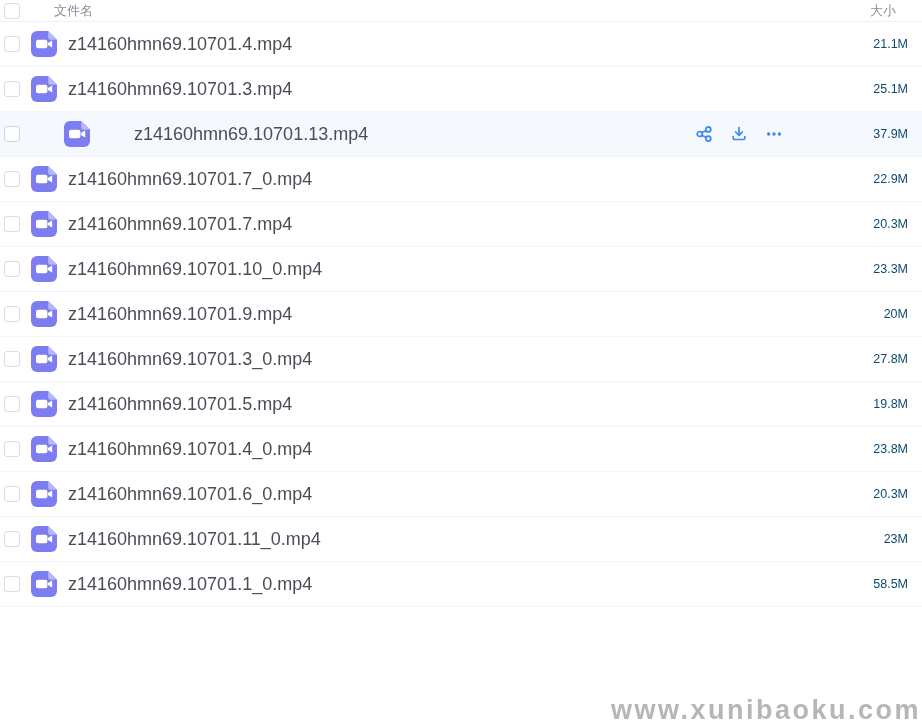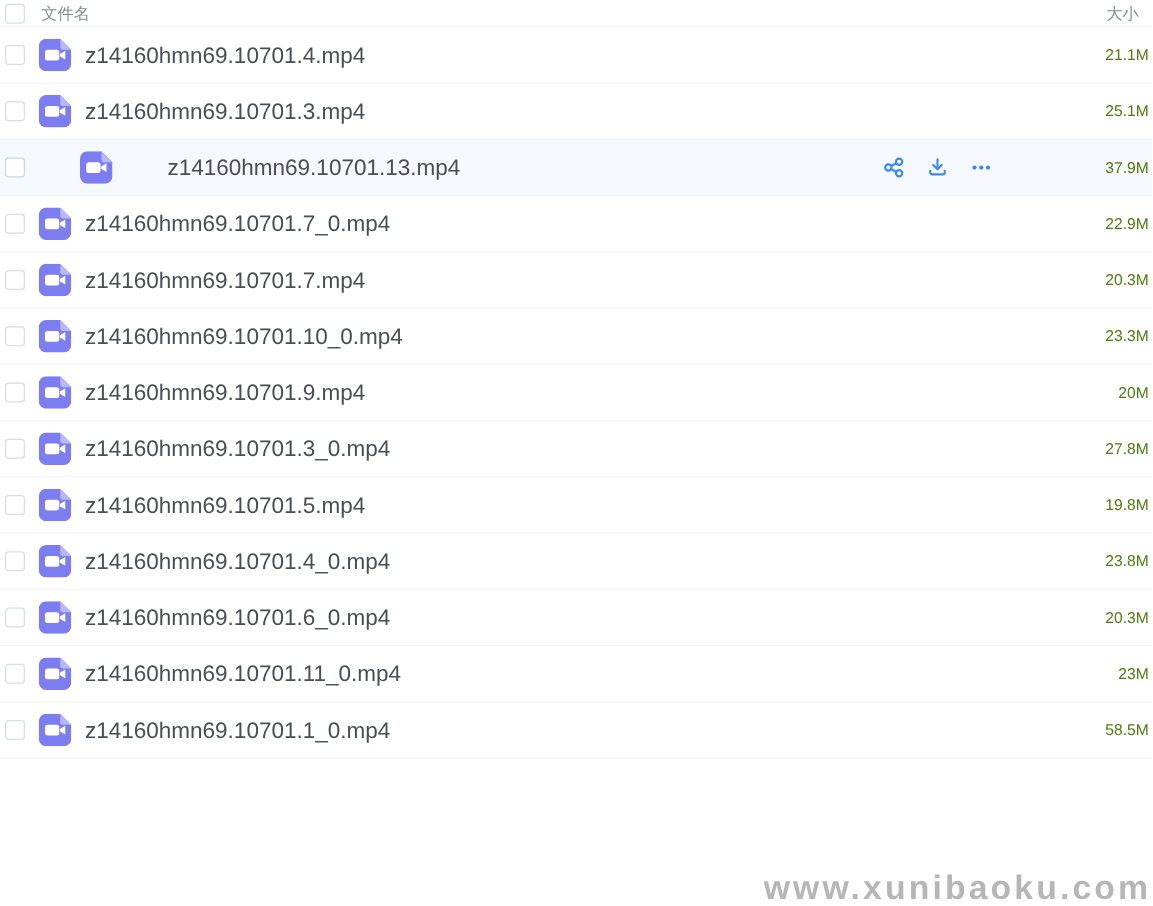--- a/index.html
+++ b/index.html
@@ -1,36 +1,36 @@
 <!DOCTYPE html>
 <html><head>
 <meta charset="utf-8">
 <style>
   html,body{margin:0;padding:0;background:#fff;}
   body{font-family:"Liberation Sans","DejaVu Sans",sans-serif;}
   .screen{position:relative;width:922px;height:725px;background:#fff;overflow:hidden;}
 
   
-  .list-header{display:flex;align-items:center;height:22px;border-bottom:1px solid #eef1f5;padding-left:4px;box-sizing:border-box;}
+  .list-header{display:flex;align-items:center;height:22px;border-bottom:1px solid #eef1f5;padding-left:4px;box-sizing:border-box;gap:21px;}
   .col-name-label{margin-left:13px;font-size:13px;color:#878e98;}
-  .col-size-label{margin-left:auto;padding-right:11px;font-size:13px;color:#878e98;}
+  .col-size-label{margin-left:auto;padding-right:26px;font-size:13px;color:#878e98;}
 
   
   .checkbox{flex:0 0 auto;width:14px;height:14px;border:1px solid #d9dee6;border-radius:3px;background:#fff;cursor:pointer;}
   .row.highlight .checkbox{border-color:#c7d6ec;}
 
   
   .row{display:flex;align-items:center;height:45px;border-bottom:1px solid #f1f4f8;padding-left:4px;box-sizing:border-box;cursor:pointer;}
   .row.highlight{background:#f5f9fd;gap:33px;}
   .file-icon{flex:0 0 auto;width:26px;height:26px;margin-left:11px;}
   .file-name{margin-left:11px;font-size:18px;color:#494e57;white-space:nowrap;overflow:hidden;text-overflow:ellipsis;}
   .row-actions{display:none;margin-left:auto;align-items:center;gap:17px;padding-right:2px;}
   .row.highlight .row-actions{display:flex;}
   .action-btn{border:0;background:transparent;padding:0;width:18px;height:18px;cursor:pointer;display:flex;align-items:center;justify-content:center;}
-  .file-size{margin-left:auto;flex:0 0 auto;min-width:64px;text-align:right;padding-right:3px;font-size:12.5px;color:#4d7c0f;}
+  .file-size{margin-left:auto;flex:0 0 auto;min-width:64px;text-align:right;padding-right:14px;font-size:12.5px;color:#0c4a6e;}
   .row.highlight .file-size{margin-left:26px;}
 
   
   .watermark{position:absolute;right:1px;bottom:-1px;font-size:27px;font-weight:bold;letter-spacing:2.5px;color:rgba(169,169,169,0.85);pointer-events:none;white-space:nowrap;}
 </style>
 </head>
 <body>
 
 <div class="screen">
 

